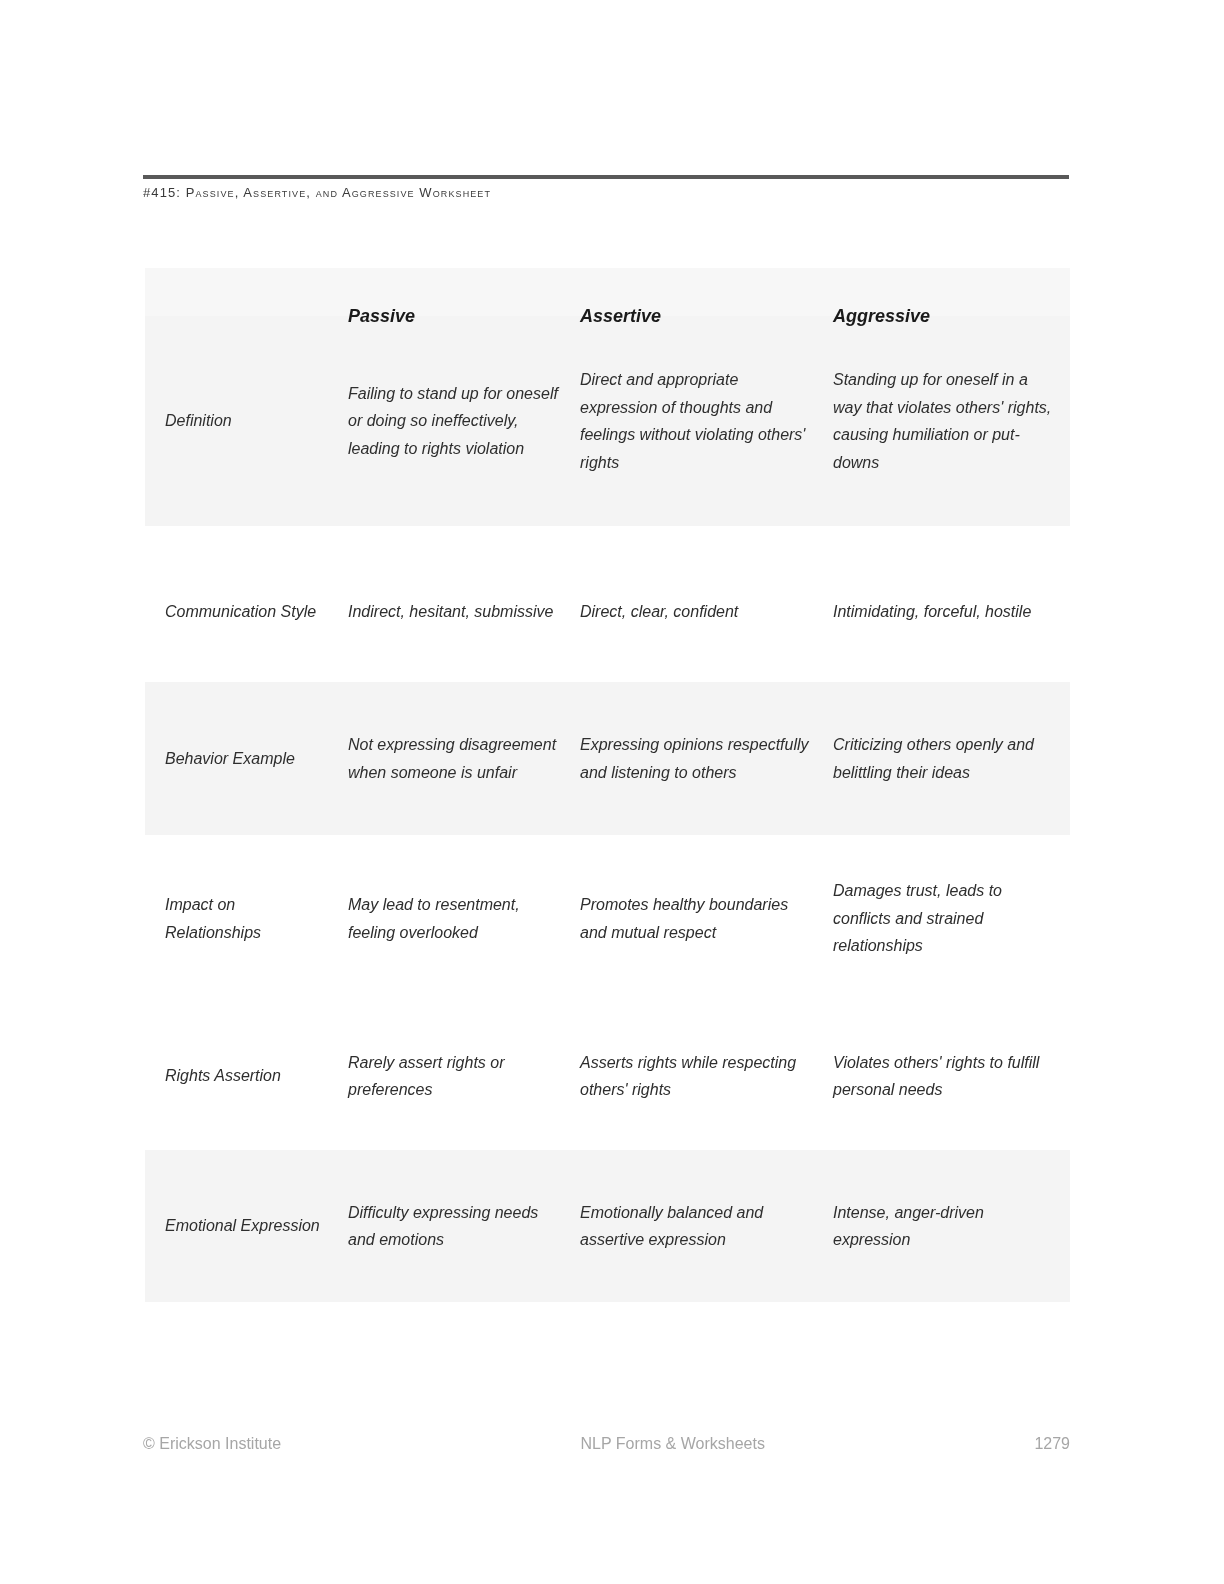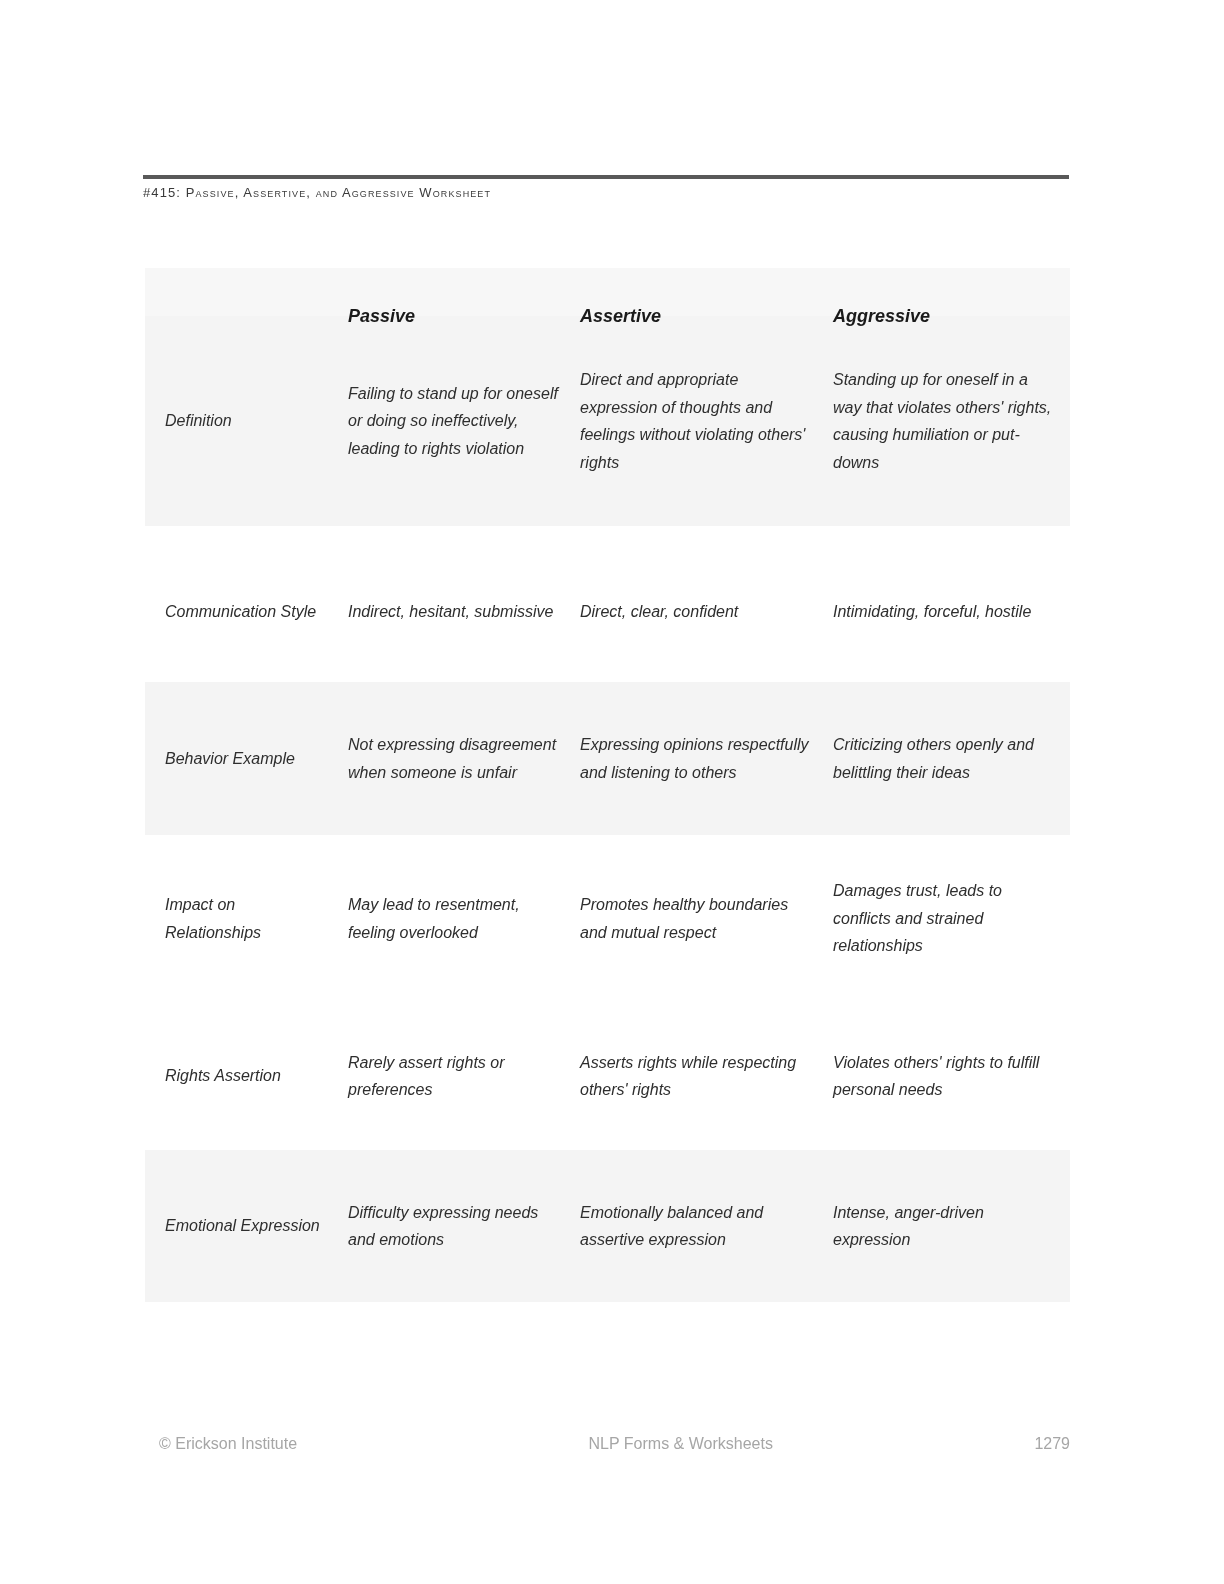--- a/index.html
+++ b/index.html
@@ -112,21 +112,21 @@
     width: 927px;
     display: flex;
     justify-content: space-between;
     align-items: baseline;
     font-size: 16px;
     color: #a6a6a6;
     font-style: normal;
   }
   .footer .f-center { flex: 0 0 auto; margin-left: 30px; }
   .footer .f-right  { flex: 0 0 auto; }
-  .footer .f-left   { flex: 0 0 auto; margin-left: 16px; }
+  .footer .f-left   { flex: 0 0 auto; }
 </style>
 </head>
 <body>
 
 <div class="page">
 
   <div class="header-rule"></div>
 
   <div class="page-title">#415: Passive, Assertive, and Aggressive Worksheet</div>
 

